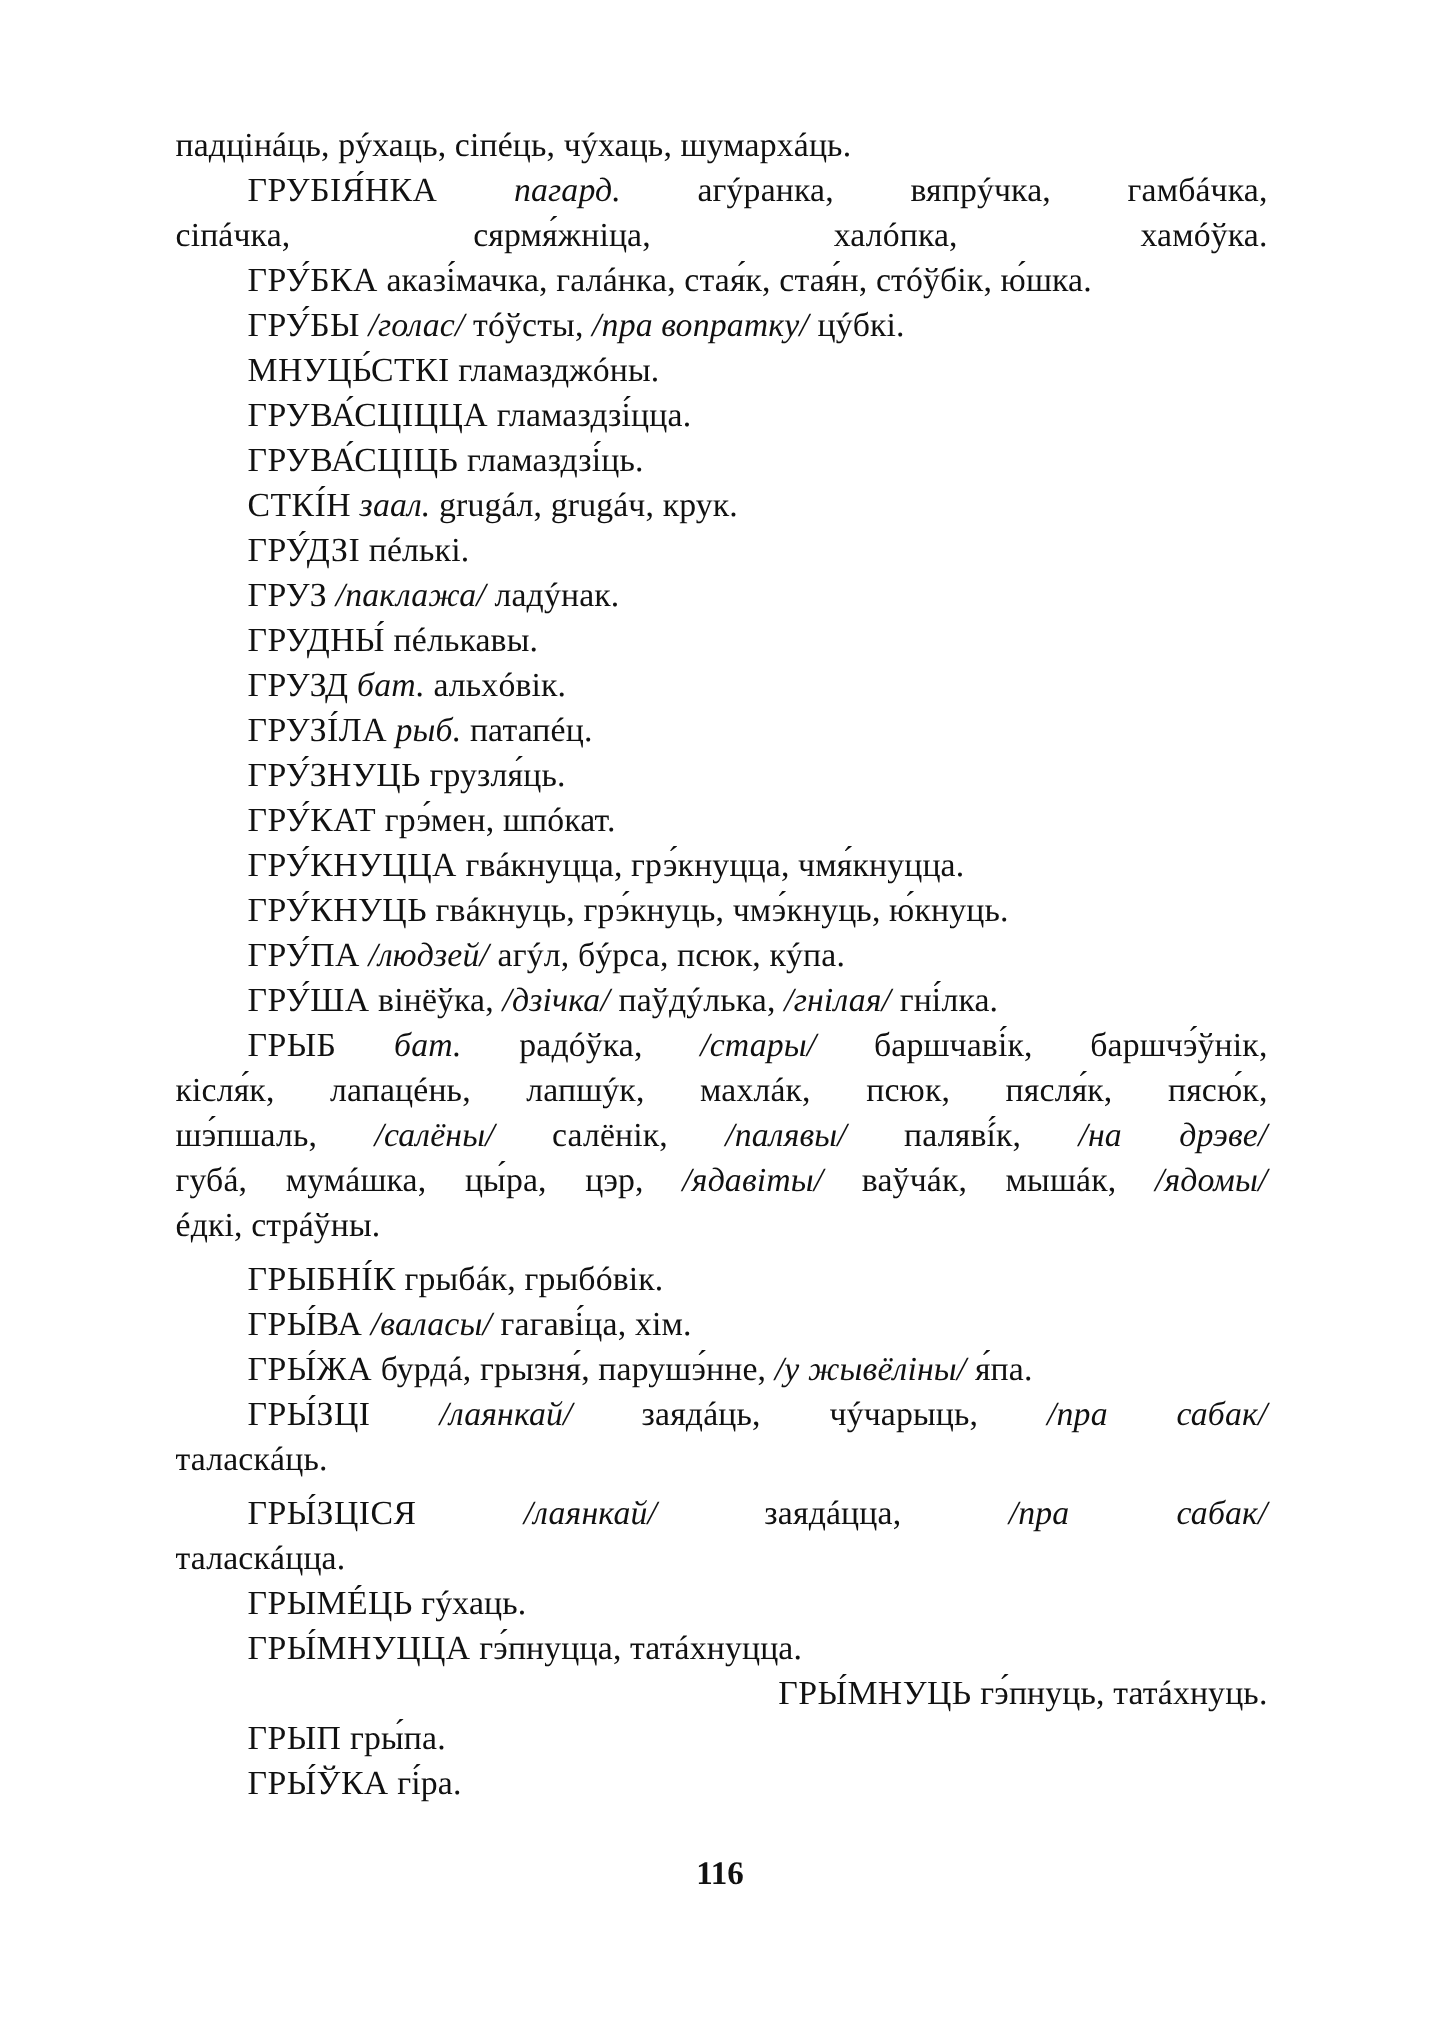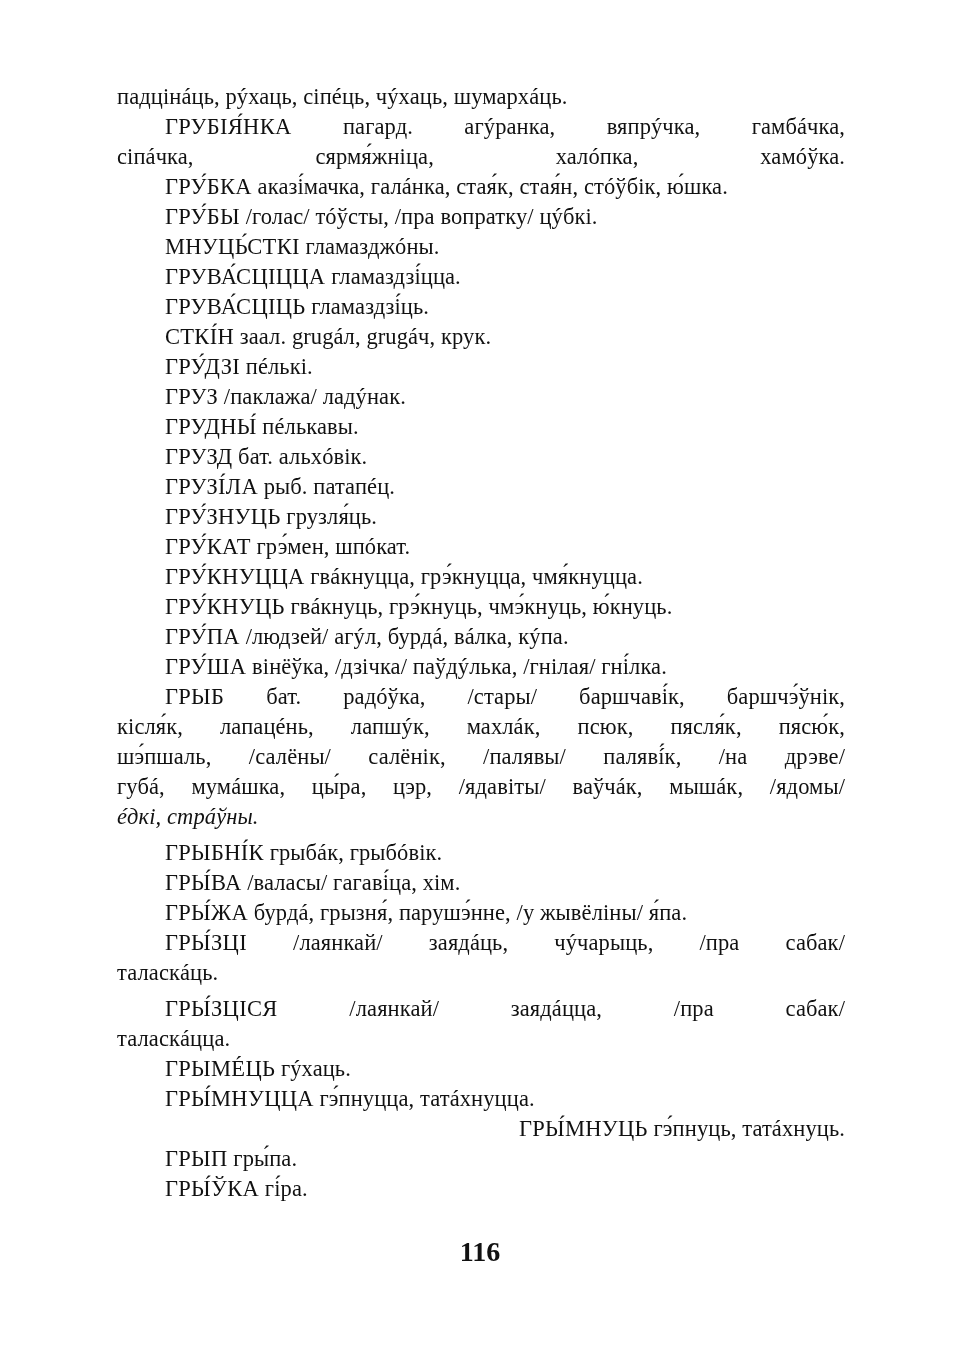--- a/index.html
+++ b/index.html
@@ -7,24 +7,24 @@
   .page { position:absolute; left:0; top:0; width:832px; height:1357px; background:#fff; }
   .line {
     position:absolute; left:117px; width:728px;
     font-family:"Liberation Serif","DejaVu Serif",serif;
     font-size:22.5px; line-height:30px; color:#111;
     white-space:nowrap; letter-spacing:0.1px;
   }
   .line.indent { left:165px; width:680px; }
   .line.justify { text-align:justify; text-align-last:justify; white-space:normal; }
   .hw { font-weight:normal; letter-spacing:0.3px; }
-  .it { }
+  .it { font-style:italic; }
   .pagenum {
     position:absolute; left:0; width:960px; top:1236px; text-align:center;
-    font-family:"Liberation Serif","DejaVu Serif",serif; font-size:28px; font-weight:bold; color:#111;
+    font-family:"Liberation Serif","DejaVu Serif",serif; font-size:22px; font-weight:bold; color:#111;
   }
 </style>
 </head>
 <body>
 
 <div class="page">
   <div id="lines">
       <div class="line" style="top: 82px;"><span>падцінáць, рýхаць, сіпéць, чýхаць, шумархáць.</span></div>
       <div class="line indent justify" style="top: 112px;"><span class="hw">ГРУБІЯ́НКА</span><span> </span><span class="it">пагард.</span><span> агýранка, вяпрýчка, гамбáчка,</span></div>
       <div class="line justify" style="top: 142px;"><span>сіпáчка, сярмя́жніца, халóпка, хамóўка.</span></div>
@@ -36,27 +36,27 @@
       <div class="line indent" style="top: 322px;"><span class="hw">СТКІ́Н</span><span> </span><span class="it">заал.</span><span> grugáл, grugáч, крук.</span></div>
       <div class="line indent" style="top: 352px;"><span class="hw">ГРУ́ДЗІ</span><span> пéлькі.</span></div>
       <div class="line indent" style="top: 382px;"><span class="hw">ГРУЗ</span><span> </span><span class="it">/паклажа/</span><span> ладýнак.</span></div>
       <div class="line indent" style="top: 412px;"><span class="hw">ГРУДНЫ́</span><span> пéлькавы.</span></div>
       <div class="line indent" style="top: 442px;"><span class="hw">ГРУЗД</span><span> </span><span class="it">бат.</span><span> альхóвік.</span></div>
       <div class="line indent" style="top: 472px;"><span class="hw">ГРУЗІ́ЛА</span><span> </span><span class="it">рыб.</span><span> патапéц.</span></div>
       <div class="line indent" style="top: 502px;"><span class="hw">ГРУ́ЗНУЦЬ</span><span> грузля́ць.</span></div>
       <div class="line indent" style="top: 532px;"><span class="hw">ГРУ́КАТ</span><span> грэ́мен, шпóкат.</span></div>
       <div class="line indent" style="top: 562px;"><span class="hw">ГРУ́КНУЦЦА</span><span> гвáкнуцца, грэ́кнуцца, чмя́кнуцца.</span></div>
       <div class="line indent" style="top: 592px;"><span class="hw">ГРУ́КНУЦЬ</span><span> гвáкнуць, грэ́кнуць, чмэ́кнуць, ю́кнуць.</span></div>
-      <div class="line indent" style="top: 622px;"><span class="hw">ГРУ́ПА</span><span> </span><span class="it">/людзей/</span><span> агýл, бурдá, вáлка, кýпа.</span></div>
+      <div class="line indent" style="top: 622px;"><span class="hw">ГРУ́ПА</span><span> </span><span class="it">/людзей/</span><span> агýл, бýрса, псюк, кýпа.</span></div>
       <div class="line indent" style="top: 652px;"><span class="hw">ГРУ́ША</span><span> вінёўка, </span><span class="it">/дзічка/</span><span> паўдýлька, </span><span class="it">/гнілая/</span><span> гні́лка.</span></div>
       <div class="line indent justify" style="top: 682px;"><span class="hw">ГРЫБ</span><span> </span><span class="it">бат.</span><span> радóўка, </span><span class="it">/стары/</span><span> баршчаві́к, баршчэ́ўнік,</span></div>
       <div class="line justify" style="top: 712px;"><span>кісля́к, лапацéнь, лапшýк, махлáк, псюк, пясля́к, пясю́к,</span></div>
       <div class="line justify" style="top: 742px;"><span>шэ́пшаль, </span><span class="it">/салёны/</span><span> салёнік, </span><span class="it">/палявы/</span><span> палявí́к, </span><span class="it">/на дрэве/</span></div>
       <div class="line justify" style="top: 772px;"><span>губá, мумáшка, цы́ра, цэр, </span><span class="it">/ядавіты/</span><span> ваўчáк, мышáк, </span><span class="it">/ядомы/</span></div>
-      <div class="line" style="top: 802px; font-style: italic;"><span>éдкі, стрáўны.</span></div>
+      <div class="line" style="top: 802px;"><span>éдкі, стрáўны.</span></div>
       <div class="line indent" style="top: 838px;"><span class="hw">ГРЫБНІ́К</span><span> грыбáк, грыбóвік.</span></div>
       <div class="line indent" style="top: 868px;"><span class="hw">ГРЫ́ВА</span><span> </span><span class="it">/валасы/</span><span> гагаві́ца, хім.</span></div>
       <div class="line indent" style="top: 898px;"><span class="hw">ГРЫ́ЖА</span><span> бурдá, грызня́, парушэ́нне, </span><span class="it">/у жывёліны/</span><span> я́па.</span></div>
       <div class="line indent justify" style="top: 928px;"><span class="hw">ГРЫ́ЗЦІ</span><span> </span><span class="it">/лаянкай/</span><span> заядáць, чýчарыць, </span><span class="it">/пра сабак/</span></div>
       <div class="line" style="top: 958px;"><span>таласкáць.</span></div>
       <div class="line indent justify" style="top: 994px;"><span class="hw">ГРЫ́ЗЦІСЯ</span><span> </span><span class="it">/лаянкай/</span><span> заядáцца, </span><span class="it">/пра сабак/</span></div>
       <div class="line" style="top: 1024px;"><span>таласкáцца.</span></div>
       <div class="line indent" style="top: 1054px;"><span class="hw">ГРЫМÉЦЬ</span><span> гýхаць.</span></div>
       <div class="line indent" style="top: 1084px;"><span class="hw">ГРЫ́МНУЦЦА</span><span> гэ́пнуцца, татáхнуцца.</span></div>
       <div class="line indent" style="top: 1114px; text-align: right;"><span class="hw">ГРЫ́МНУЦЬ</span><span> гэ́пнуць, татáхнуць.</span></div>

